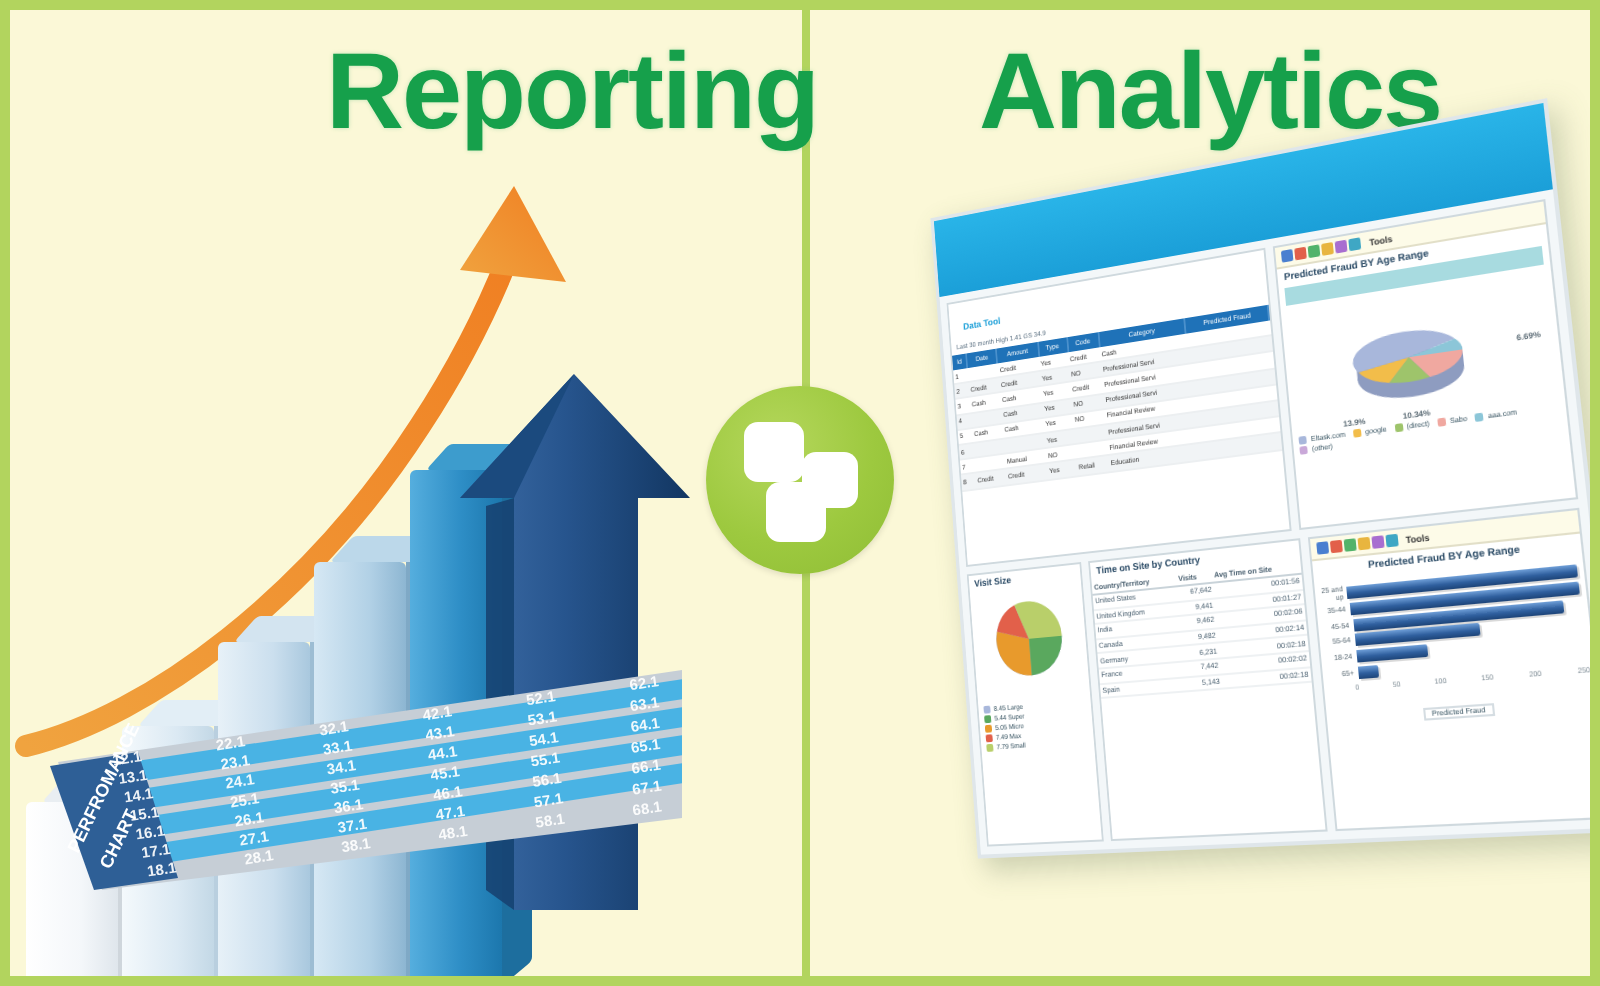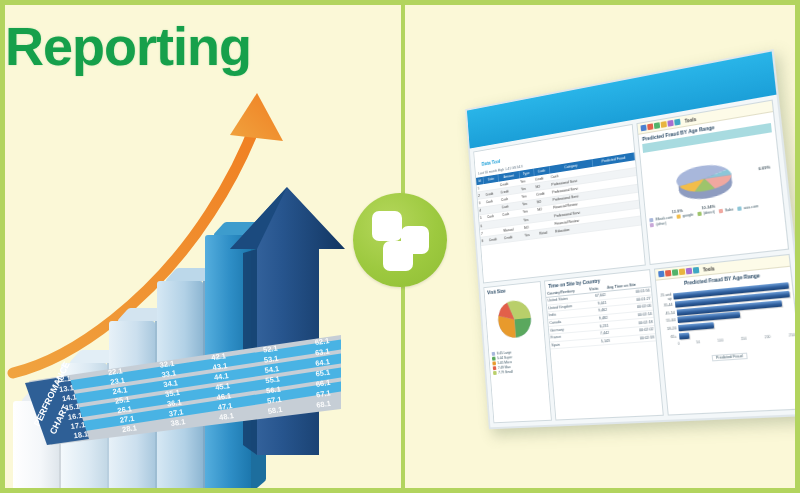--- a/index.html
+++ b/index.html
@@ -23,21 +23,21 @@
   }
   
   .title{
     position:absolute;
     font-weight:bold;
     color:#16a04b;
     letter-spacing:-1px;
     white-space:nowrap;
     text-shadow:0 0 2px rgba(120,200,140,.45);
   }
-  #title-reporting{left:0;top:10px;width:404px;text-align:left;font-size:54px;}
+  #title-reporting{left:0;top:10px;width:404px;text-align:right;font-size:54px;}
   #title-analytics{left:404px;top:10px;width:392px;text-align:center;font-size:54px;}
 
   
   #reporting-panel{position:absolute;left:0;top:78px;width:396px;height:410px;}
 
   .bar3d{position:absolute;bottom:0;}
   .bar-face{position:absolute;left:0;bottom:0;width:100%;height:100%;
     border-radius:3px 3px 1px 1px;}
   .bar-top{position:absolute;left:0;width:100%;height:13px;
     transform:skewX(-42deg);transform-origin:bottom left;
@@ -128,20 +128,21 @@
   #sq3{left:30px;top:48px;width:30px;height:30px;}
 </style>
 </head>
 <body>
 
 <div id="stage">
 
   <div id="divider"></div>
 
   <div class="title" id="title-reporting">Reporting</div>
+  <div class="title" id="title-analytics">Analytics</div>
 
   <div id="reporting-panel">
 
     <svg id="swoosh" viewBox="0 0 396 410">
       <defs>
         <linearGradient id="og" x1="0" y1="1" x2="1" y2="0">
           <stop offset="0%" stop-color="#f0a33f"></stop>
           <stop offset="100%" stop-color="#f07f22"></stop>
         </linearGradient>
       </defs>

